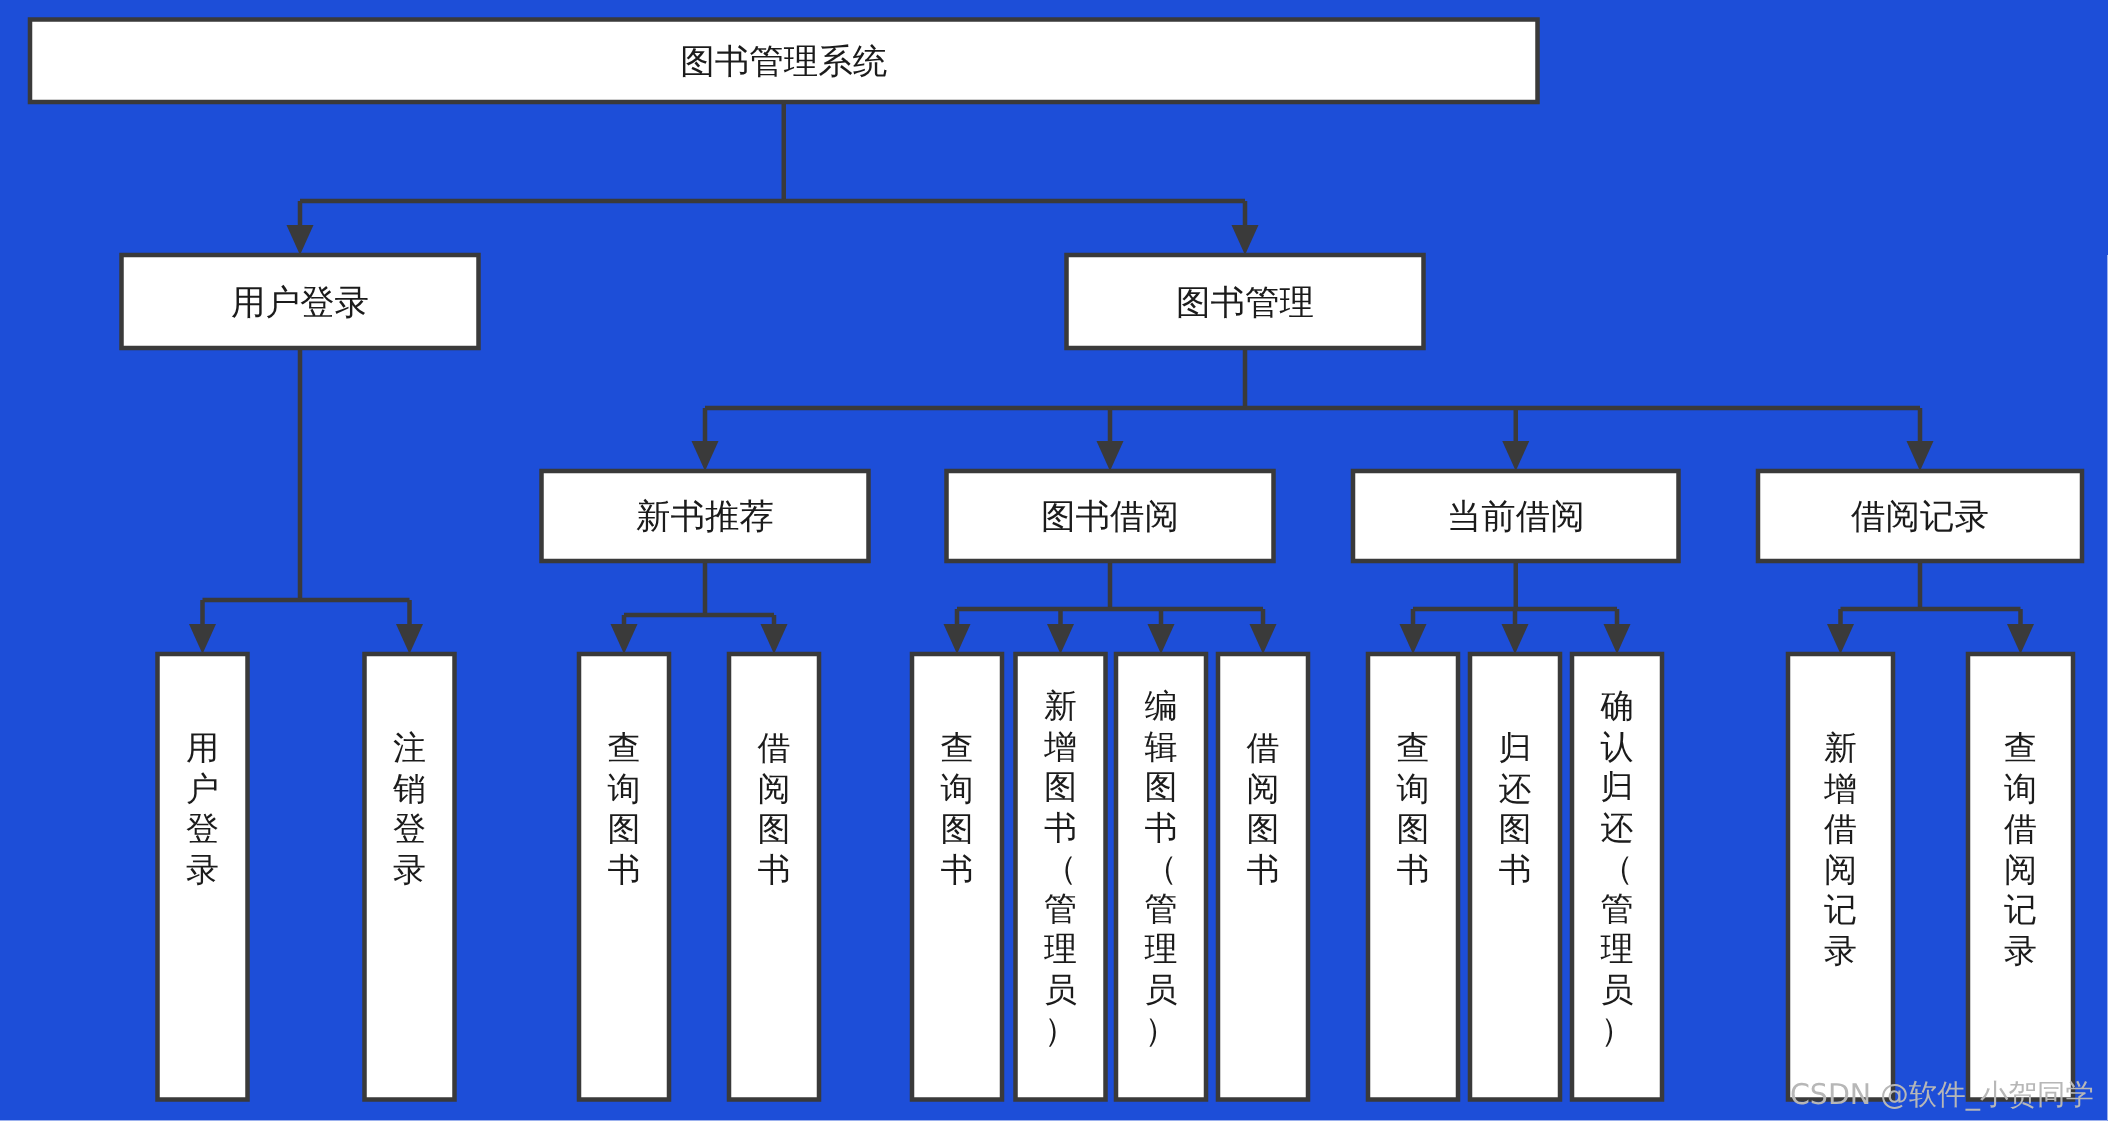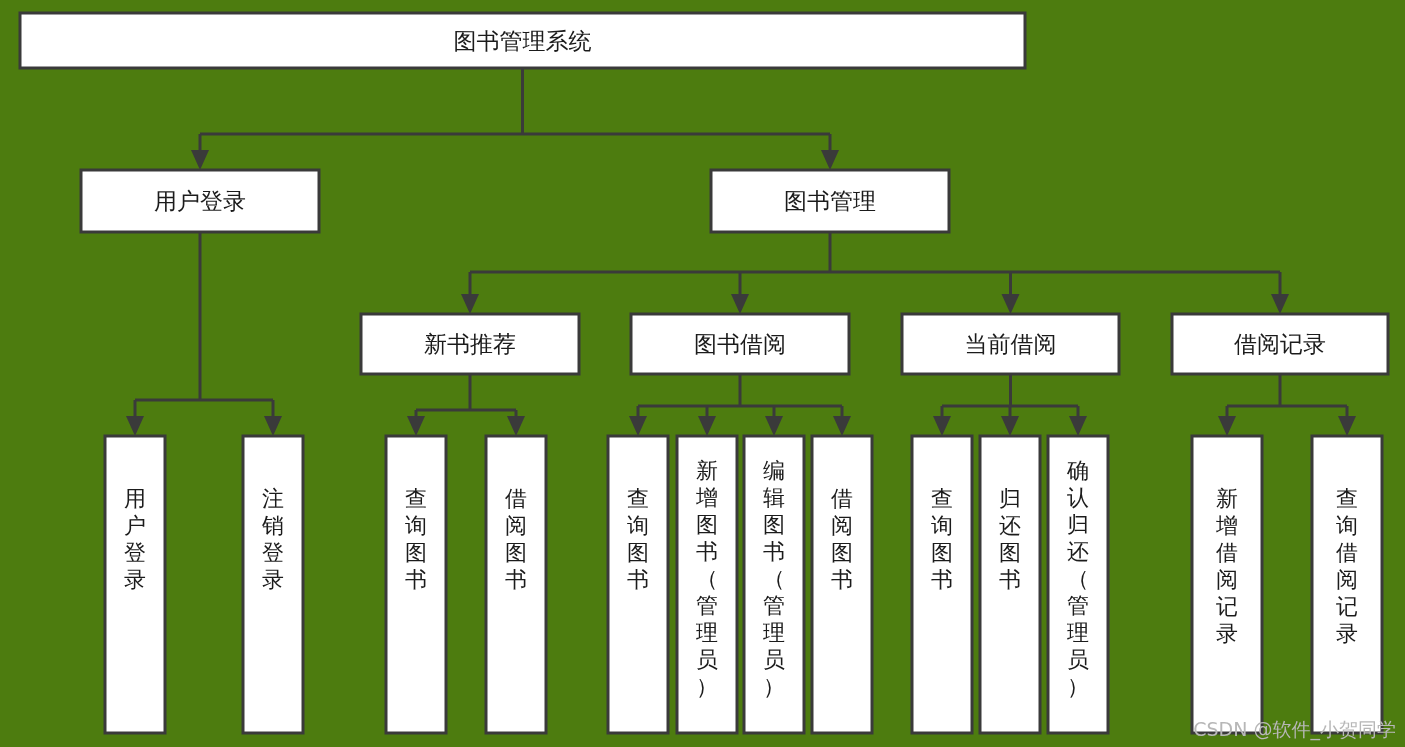--- a/index.html
+++ b/index.html
@@ -11,21 +11,21 @@
   body {
     font-family: "DejaVu Sans", "Liberation Sans", sans-serif;
     width: 1405px;
     height: 747px;
     overflow: hidden;
   }
   #diagram-root {
     position: relative;
     width: 1405px;
     height: 747px;
-    background: #4d7c0f;
+    background: #1d4ed8;
     text-align: center;
   }
   svg#diagram-svg {
     position: absolute;
     left: 0;
     top: 0;
     width: 1405px;
     height: 747px;
     display: block;
   }

